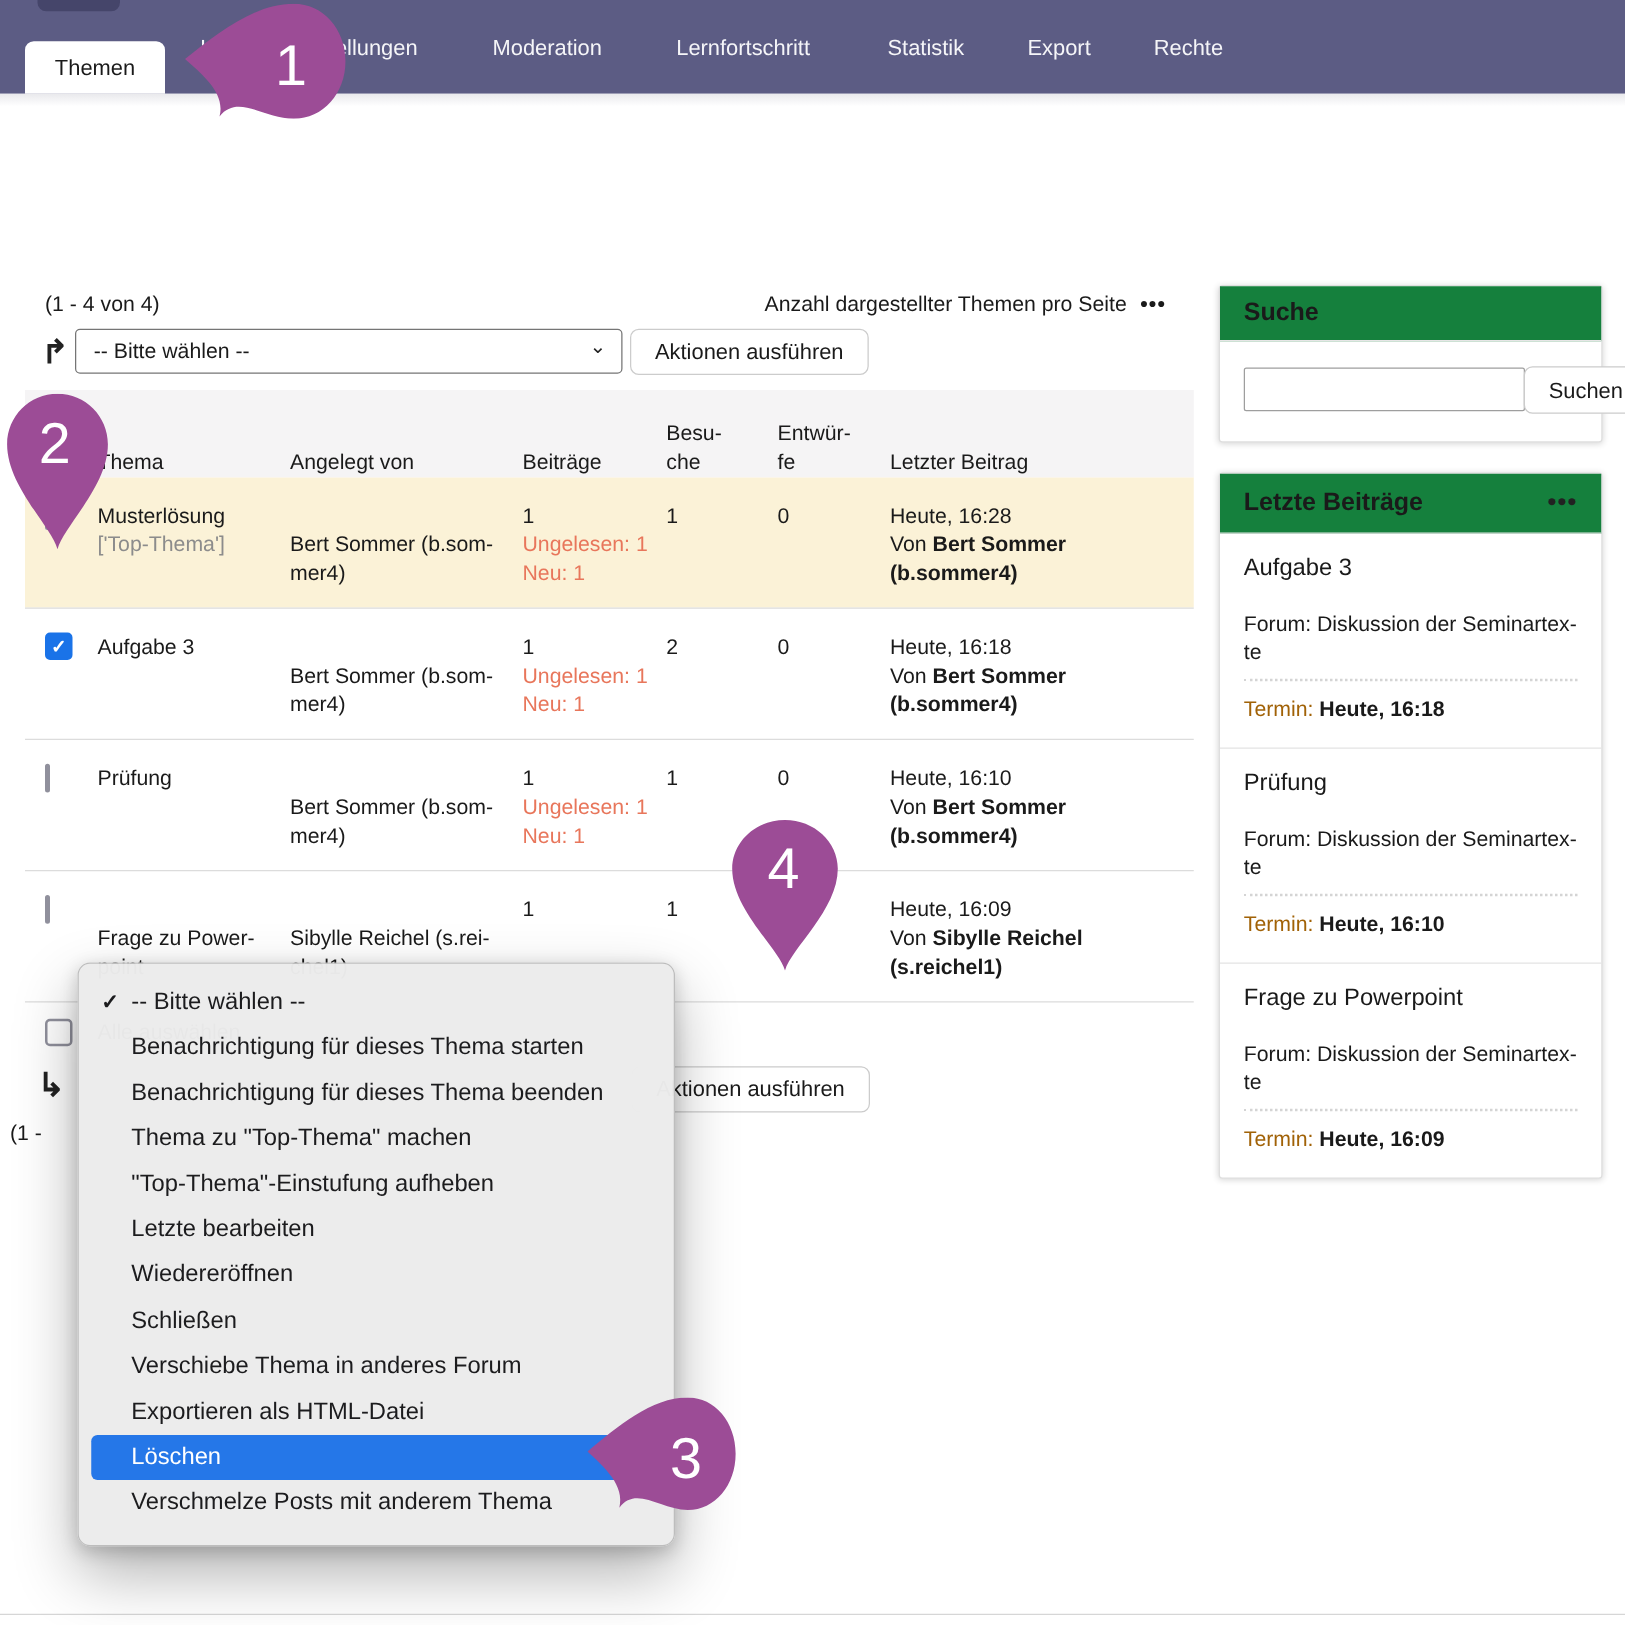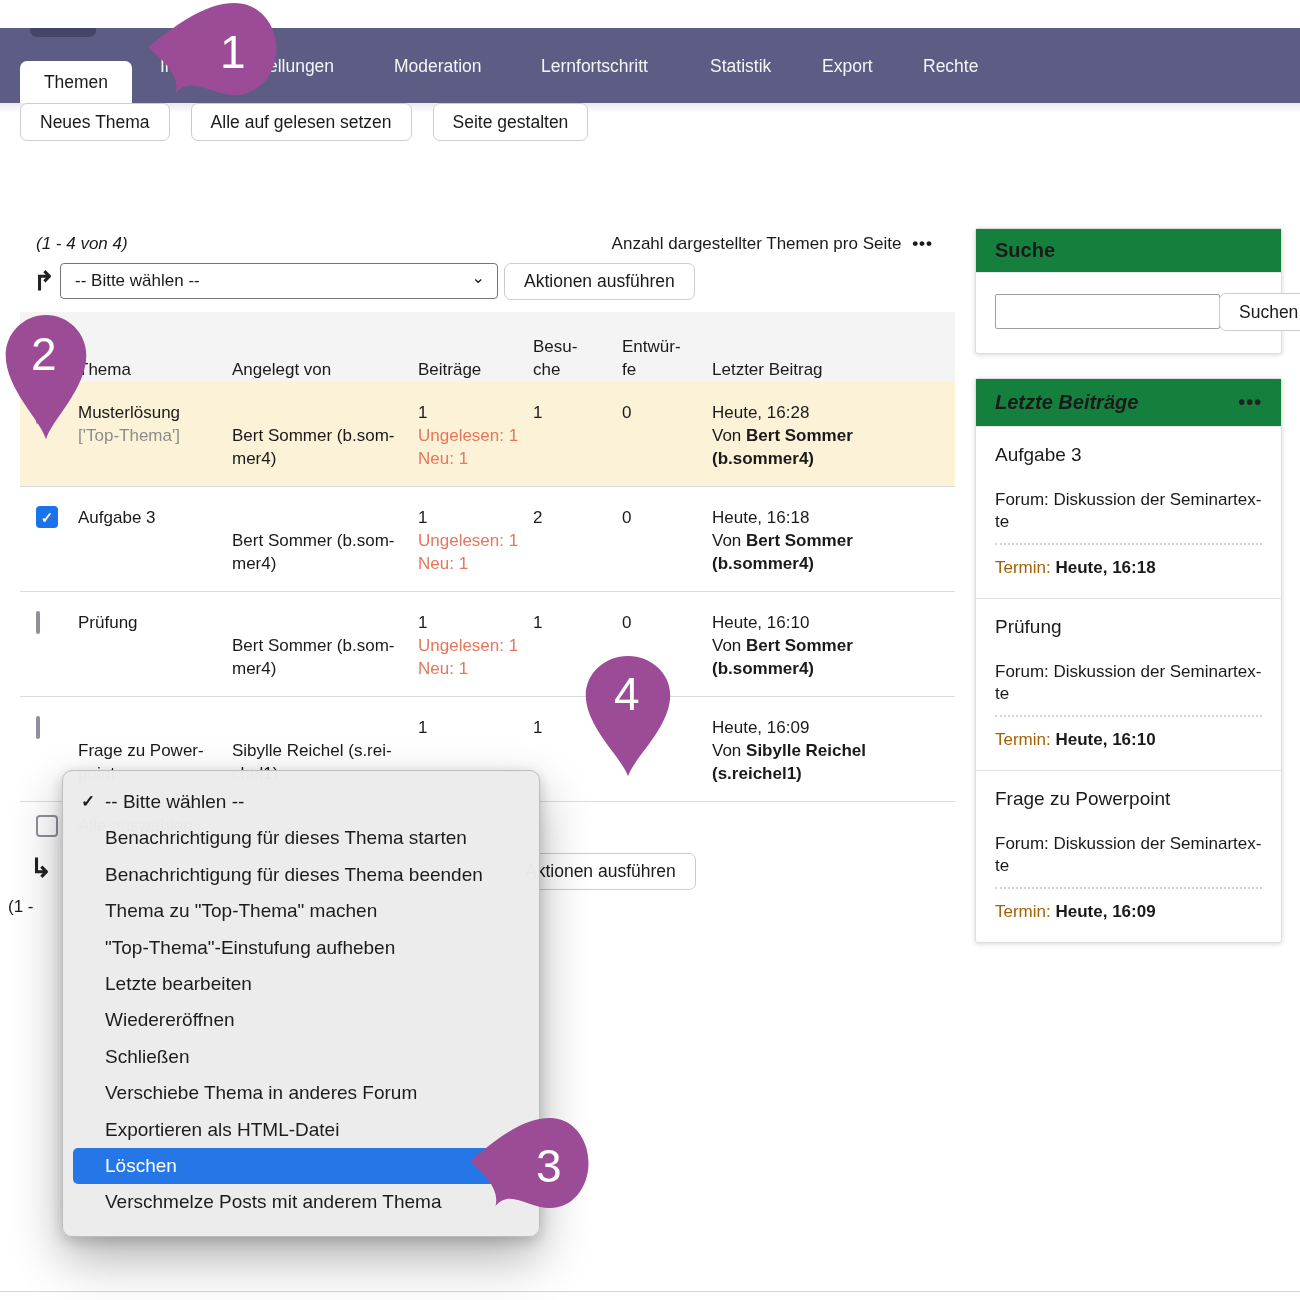--- a/index.html
+++ b/index.html
@@ -1,38 +1,38 @@
 <!DOCTYPE html>
 <html><head>
 <meta charset="utf-8">
 <style>
   * { margin:0; padding:0; box-sizing:border-box; }
   body { font-family:"Liberation Sans", sans-serif; color:#1a1a1a; background:#fff; }
   .page { position:relative; width:1300px; height:1300px; overflow:hidden; background:#fff; }
   .preline { white-space:pre-line;margin-top:23px; }
 
   
-  .topnav { position:absolute; top:0; left:0; width:1300px; height:75px; background:#5c5c84;margin-top:28px; }
+  .topnav { position:absolute; top:0; left:0; width:1300px; height:75px; background:#5c5c84; }
   .topnav::after { content:""; position:absolute; top:75px; left:0; width:1300px; height:10px;
                    background:linear-gradient(#e9e9ec, rgba(255,255,255,0)); }
   .nav-notch { position:absolute; top:0; left:30px; width:66px; height:9px; background:#45456a; border-radius:0 0 7px 7px; }
   .tab-active { position:absolute; left:20px; bottom:0; width:112px; height:42px; background:#fff;
                 border-radius:7px 7px 0 0; display:flex; align-items:center; justify-content:center;
                 font-size:17.5px; color:#1a1a1a; }
   .navtab { position:absolute; top:27px; height:22px; line-height:22px; color:#f5f5f8; font-size:17.5px; cursor:default; }
 
   
   .toolbar { position:absolute; top:103px; left:20px; display:flex; gap:21px; }
   .btn { background:#fff; border:1px solid #ccc; border-radius:7px; font-size:17.5px; color:#1a1a1a;
          font-family:"Liberation Sans", sans-serif; padding:0 19px; height:38px; display:inline-flex; align-items:center; }
 
   
   .main { position:absolute; left:20px; top:232px; width:935px; }
   .range-line { position:relative; height:31px; font-size:17px; }
-  .range-text { position:absolute; left:16px; top:2px;font-style:italic; }
+  .range-text { position:absolute; left:16px; top:2px; }
   .perpage { position:absolute; right:22px; top:2px; }
   .perpage .dots { letter-spacing:1px; font-weight:700; margin-left:6px; }
   .actions-row { position:relative; height:49px; }
   .flow-arrow { position:absolute; left:13px; top:3px; font-size:26px; font-weight:600; color:#222; }
   .selectbox { position:absolute; left:40px; top:0; width:438px; height:36px; background:#fff;
                border:1px solid #757575; border-radius:4px; font-size:17px; line-height:34px; padding-left:14px; }
   .selectbox .chev { position:absolute; right:12px; top:-3px; font-size:16px; color:#222; }
   .apply-top { position:absolute; left:484px; top:0; height:37px; }
 
   
@@ -70,21 +70,21 @@
   .panel-head { background:#15803d; border-bottom:1px solid #e6e6e6; display:flex; align-items:center;
                 justify-content:space-between; padding:0 19px; }
   .panel-title { font-size:20px; font-weight:700; }
   .p-search { top:228px; }
   .p-search .panel-head { height:44px; }
   .p-search .panel-body { padding:21px 19px 22px; display:flex; }
   .search-input { flex:1; height:35px; border:1px solid #9e9e9e; border-radius:2px; font-size:16px; padding:0 8px;
                   font-family:"Liberation Sans", sans-serif; }
   .search-btn { margin-left:-1px; height:38px; margin-top:-1px; border-radius:7px; }
   .p-recent { top:378px; }
-  .p-recent .panel-head { height:48px;font-style:italic; }
+  .p-recent .panel-head { height:48px; }
   .dots-menu { font-size:20px; font-weight:700; letter-spacing:1px; color:#222; }
   .entry { padding:17px 19px 19px; font-size:17px; line-height:22px; }
   .entry + .entry { border-top:1px solid #e3e3e3; }
   .entry .etitle { font-size:19px; margin-bottom:4px; }
   .entry .dotted { border-bottom:2px dotted #d4d4d4; margin:10px 0 12px; }
   .entry .tlabel { color:#a16207; }
   .entry .tval { font-weight:700; }
 
   
   .marker { position:absolute; z-index:60; }
@@ -104,25 +104,20 @@
     </div>
     <span class="navtab" style="left:160px">Info</span>
     <span class="navtab" style="left:229px">Einstellungen</span>
     <span class="navtab" style="left:394px">Moderation</span>
     <span class="navtab" style="left:541px">Lernfortschritt</span>
     <span class="navtab" style="left:710px">Statistik</span>
     <span class="navtab" style="left:822px">Export</span>
     <span class="navtab" style="left:923px">Rechte</span>
   </header>
 
-  <div class="toolbar">
-    <button class="btn">Neues Thema</button>
-    <button class="btn">Alle auf gelesen setzen</button>
-    <button class="btn">Seite gestalten</button>
-  </div>
 
   <div class="main">
     <div class="range-line">
       <span class="range-text">(1 - 4 von 4)</span>
       <span class="perpage">
         <span>Anzahl dargestellter Themen pro Seite</span>
         <span class="dots">•••</span>
       </span>
     </div>
 

